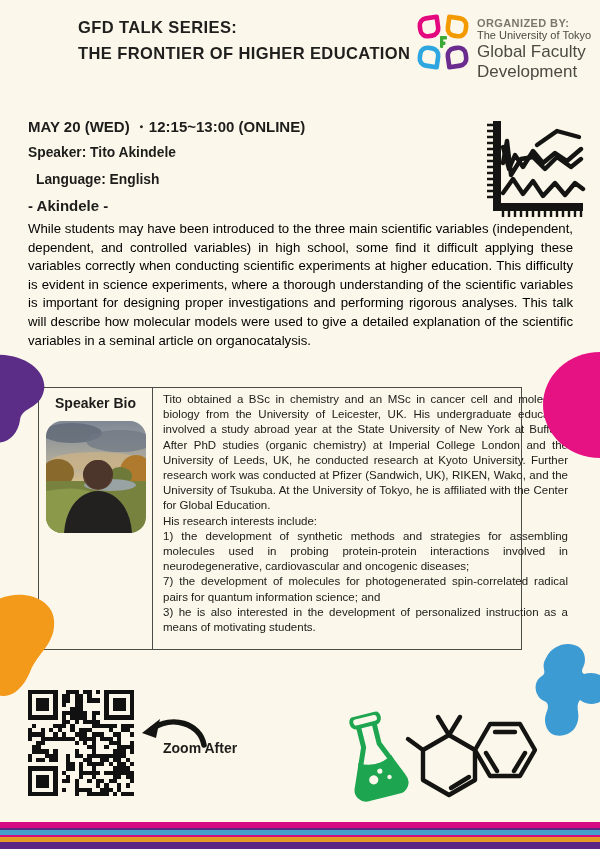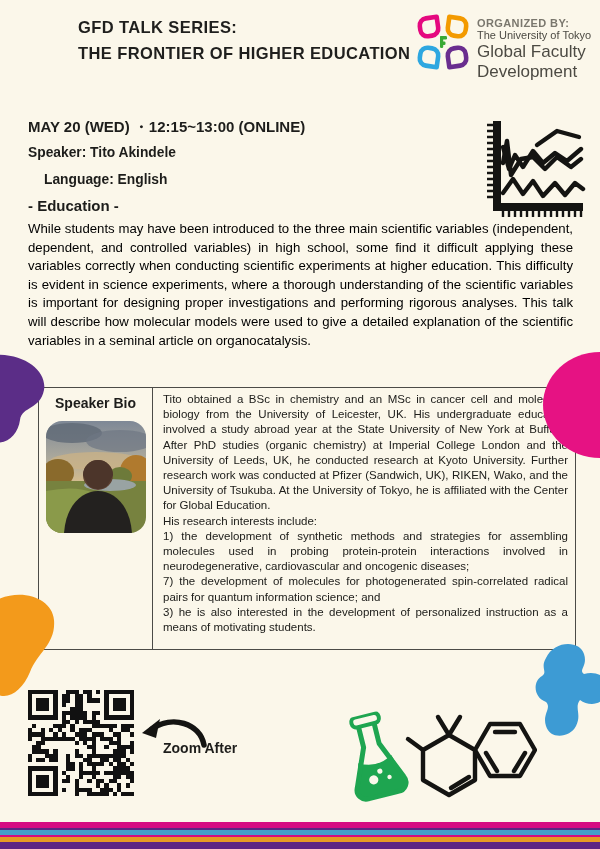--- a/index.html
+++ b/index.html
@@ -12,26 +12,26 @@
   
   .series { left:30px; top:15px; font-size:16.5px; font-weight:600; letter-spacing:.4px; line-height:1.55; color:#1f1f1d;margin-left:48px; }
   .logo-box { left:416px; top:14px; width:54px; height:56px; }
   .org-label { left:477px; top:17px; font-size:11px; font-weight:bold; letter-spacing:.4px; color:#7a776d; }
   .org-line1 { left:477px; top:29px; font-size:11px; color:#4c4a43; }
   .org-line2 { left:477px; top:42px; font-size:17px; color:#4c4a43; }
   
   .title { left:28px; top:83px; width:560px; font-family:"Liberation Serif","DejaVu Serif",serif; font-weight:bold; font-size:24px; letter-spacing:.2px; color:#141412; }
   .dateline { left:28px; top:118px; font-size:15px; font-weight:bold; }
   .speaker  { left:28px; top:145px; font-size:13.8px; font-weight:bold; }
-  .language { left:44px; top:172px; font-size:13.8px; font-weight:bold; }
+  .language { left:36px; top:172px; font-size:13.8px; font-weight:bold; }
   .abs-head { left:28px; top:197px; font-size:15px; font-weight:bold; }
   .abs-body { left:28px; top:220px; width:545px; font-size:13.2px; line-height:18.6px; text-align:justify; color:#000000; }
   .chart-icon { left:477px; top:117px; width:112px; height:102px; }
   
-  .bio-box { left:38px; top:387px; width:538px; height:263px; border:1.6px solid #4b4b47; background:transparent; }
+  .bio-box { left:38px; top:387px; width:484px; height:263px; border:1.6px solid #4b4b47; background:transparent; }
   .bio-left { position:absolute; left:0; top:0; width:114px; height:100%; border-right:1.3px solid #4b4b47; }
   .bio-head { margin-top:7px; text-align:center; font-size:14px; font-weight:bold; }
   .photo { position:absolute; left:7px; top:33px; width:100px; height:112px; border-radius:16px; overflow:hidden; }
   .photo svg { display:block; }
   .bio-text { position:absolute; left:124px; top:4px; width:405px; font-size:11.5px; line-height:15.2px; text-align:justify; color:#20201d; }
   
   .qr { left:28px; top:690px; width:106px; height:106px; }
   .zoom-arrow { left:138px; top:707px; width:72px; height:42px; }
   .zoom-label { left:163px; top:740px; font-size:14px; font-weight:bold; }
   .flask-wrap { left:344px; top:713px; width:62px; height:94px; transform:rotate(-14deg); }
@@ -70,21 +70,21 @@
       </g>
     </svg>
   </div>
   <div class="abs org-label">ORGANIZED BY:</div>
   <div class="abs org-line1">The University of Tokyo</div>
   <div class="abs org-line2">Global Faculty Development</div>
 
   <div class="abs dateline">MAY 20 (WED)  ・12:15~13:00 (ONLINE)</div>
   <div class="abs speaker">Speaker: Tito Akindele</div>
   <div class="abs language">Language: English</div>
-  <div class="abs abs-head">- Education -</div>
+  <div class="abs abs-head">- Akindele -</div>
   <div class="abs abs-body">While students may have been introduced to the three main scientific variables (independent, dependent, and controlled variables) in high school, some find it difficult applying these variables correctly when conducting scientific experiments at higher education. This difficulty is evident in science experiments, where a thorough understanding of the scientific variables is important for designing proper investigations and performing rigorous analyses. This talk will describe how molecular models were used to give a detailed explanation of the scientific variables in a seminal article on organocatalysis.</div>
 
   <div class="abs chart-icon">
     <svg width="112" height="102" viewBox="0 0 112 102">
       <g fill="#141412">
         <rect x="16" y="4" width="8" height="90"></rect>
         <rect x="16" y="86" width="90" height="8"></rect>
       </g>
       <g stroke="#141412" stroke-width="2.4">
         <path d="M10,8 h6 M10,14 h6 M10,20 h6 M10,26 h6 M10,32 h6 M10,38 h6 M10,44 h6 M10,50 h6 M10,56 h6 M10,62 h6 M10,68 h6 M10,74 h6 M10,80 h6"></path>

